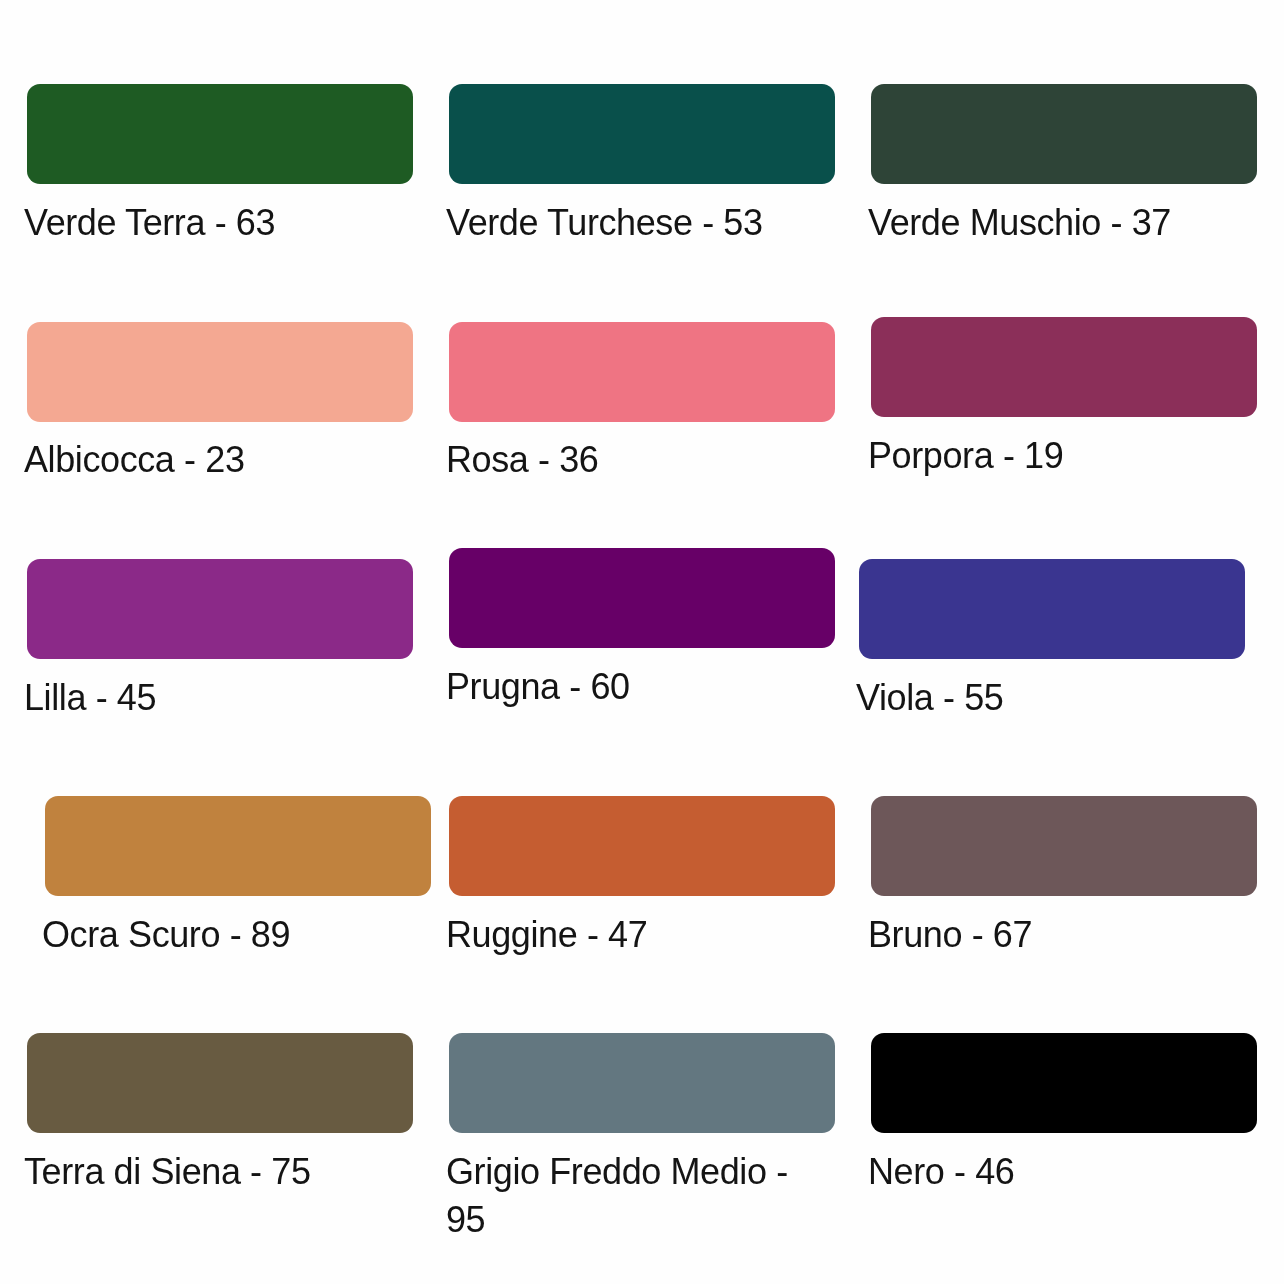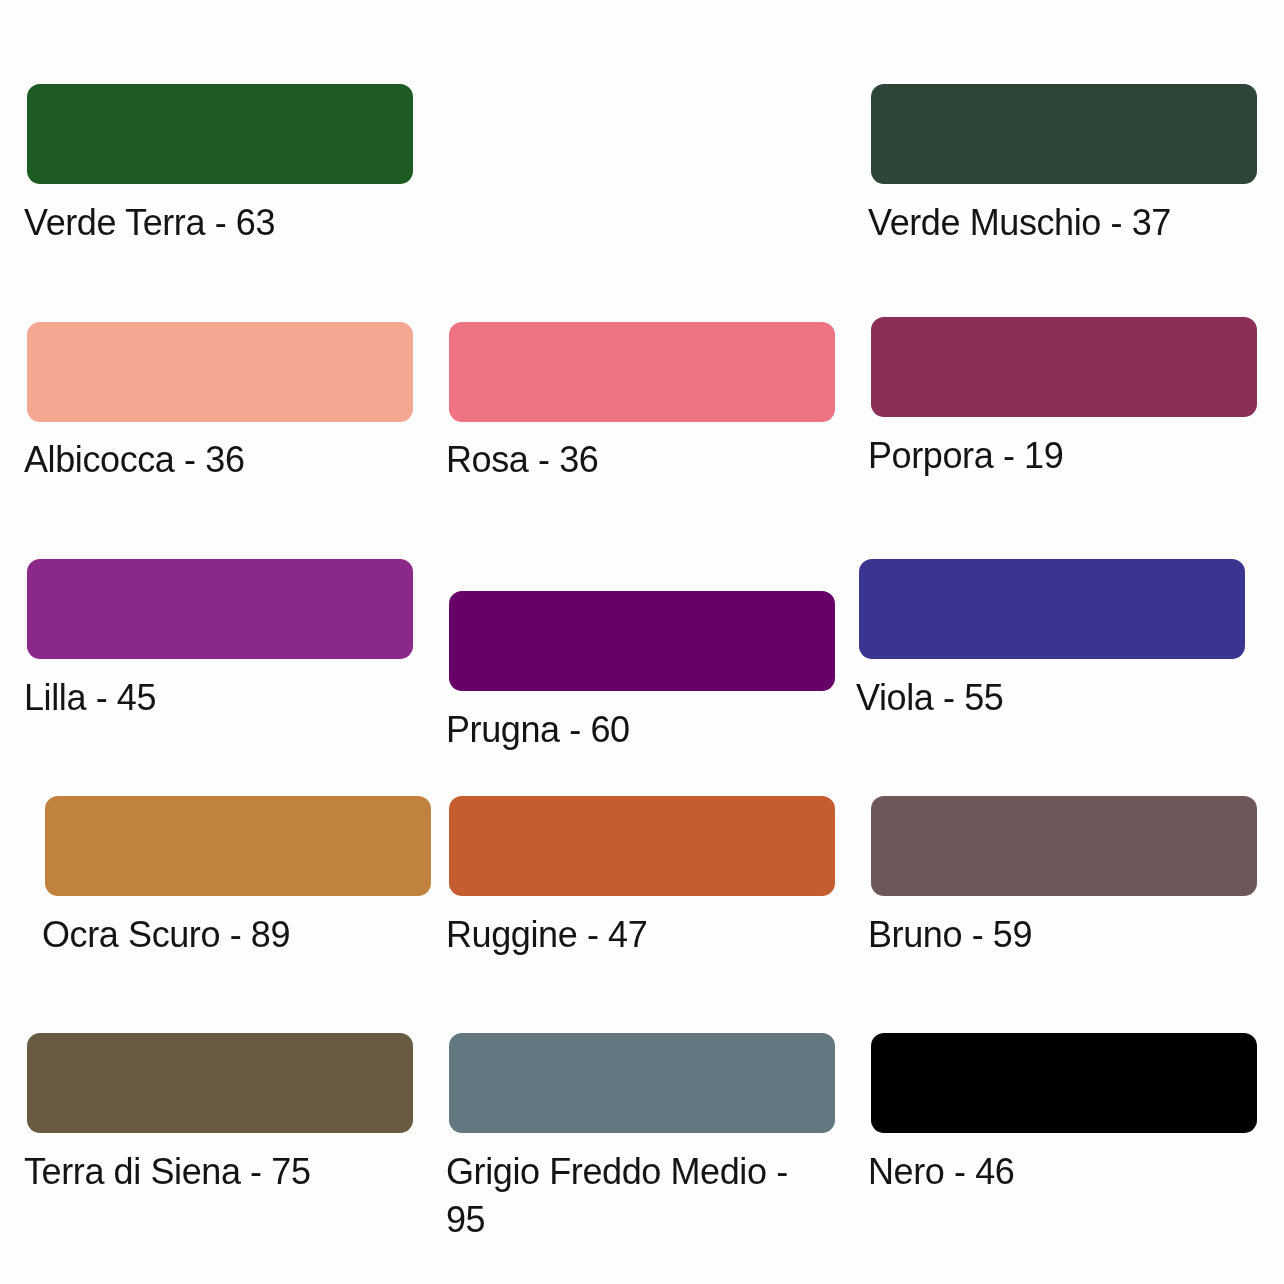--- a/index.html
+++ b/index.html
@@ -15,62 +15,66 @@
 </style>
 </head>
 <body style="background-color: rgb(254, 254, 254);">
 
 <div id="palette-grid">
 
   <div class="swatch-cell" style="left:27px;top:84.2px">
     <div class="color-swatch" style="background:#1e5b23"></div>
     <div class="swatch-label">Verde Terra - 63</div>
   </div>
+  <div class="swatch-cell" style="left:449px;top:84.2px">
+    <div class="color-swatch" style="background:#09504b"></div>
+    <div class="swatch-label">Verde Turchese - 53</div>
+  </div>
   <div class="swatch-cell" style="left:871px;top:84.2px">
     <div class="color-swatch" style="background:#2e4437"></div>
     <div class="swatch-label">Verde Muschio - 37</div>
   </div>
 
   <div class="swatch-cell" style="left:27px;top:321.6px">
     <div class="color-swatch" style="background:#f4a892"></div>
-    <div class="swatch-label">Albicocca - 36</div>
+    <div class="swatch-label">Albicocca - 23</div>
   </div>
   <div class="swatch-cell" style="left:449px;top:321.6px">
     <div class="color-swatch" style="background:#ef7483"></div>
     <div class="swatch-label">Rosa - 36</div>
   </div>
   <div class="swatch-cell" style="left:871px;top:317px">
     <div class="color-swatch" style="background:#8b2f59"></div>
     <div class="swatch-label">Porpora - 19</div>
   </div>
 
   <div class="swatch-cell" style="left:27px;top:559px">
     <div class="color-swatch" style="background:#8b2988"></div>
     <div class="swatch-label">Lilla - 45</div>
   </div>
-  <div class="swatch-cell" style="left:449px;top:591px">
+  <div class="swatch-cell" style="left:449px;top:548px">
     <div class="color-swatch" style="background:#670067"></div>
     <div class="swatch-label">Prugna - 60</div>
   </div>
   <div class="swatch-cell" style="left:859px;top:559px">
     <div class="color-swatch" style="background:#3a3590"></div>
     <div class="swatch-label">Viola - 55</div>
   </div>
 
   <div class="swatch-cell" style="left:45px;top:796.4px">
     <div class="color-swatch" style="background:#c0823e"></div>
     <div class="swatch-label">Ocra Scuro - 89</div>
   </div>
   <div class="swatch-cell" style="left:449px;top:796.4px">
     <div class="color-swatch" style="background:#c55d31"></div>
     <div class="swatch-label">Ruggine - 47</div>
   </div>
   <div class="swatch-cell" style="left:871px;top:796.4px">
     <div class="color-swatch" style="background:#6d5759"></div>
-    <div class="swatch-label">Bruno - 59</div>
+    <div class="swatch-label">Bruno - 67</div>
   </div>
 
   <div class="swatch-cell" style="left:27px;top:1033.2px">
     <div class="color-swatch" style="background:#685b41"></div>
     <div class="swatch-label">Terra di Siena - 75</div>
   </div>
   <div class="swatch-cell" style="left:449px;top:1033.2px">
     <div class="color-swatch" style="background:#637780"></div>
     <div class="swatch-label">Grigio Freddo Medio - 95</div>
   </div>

